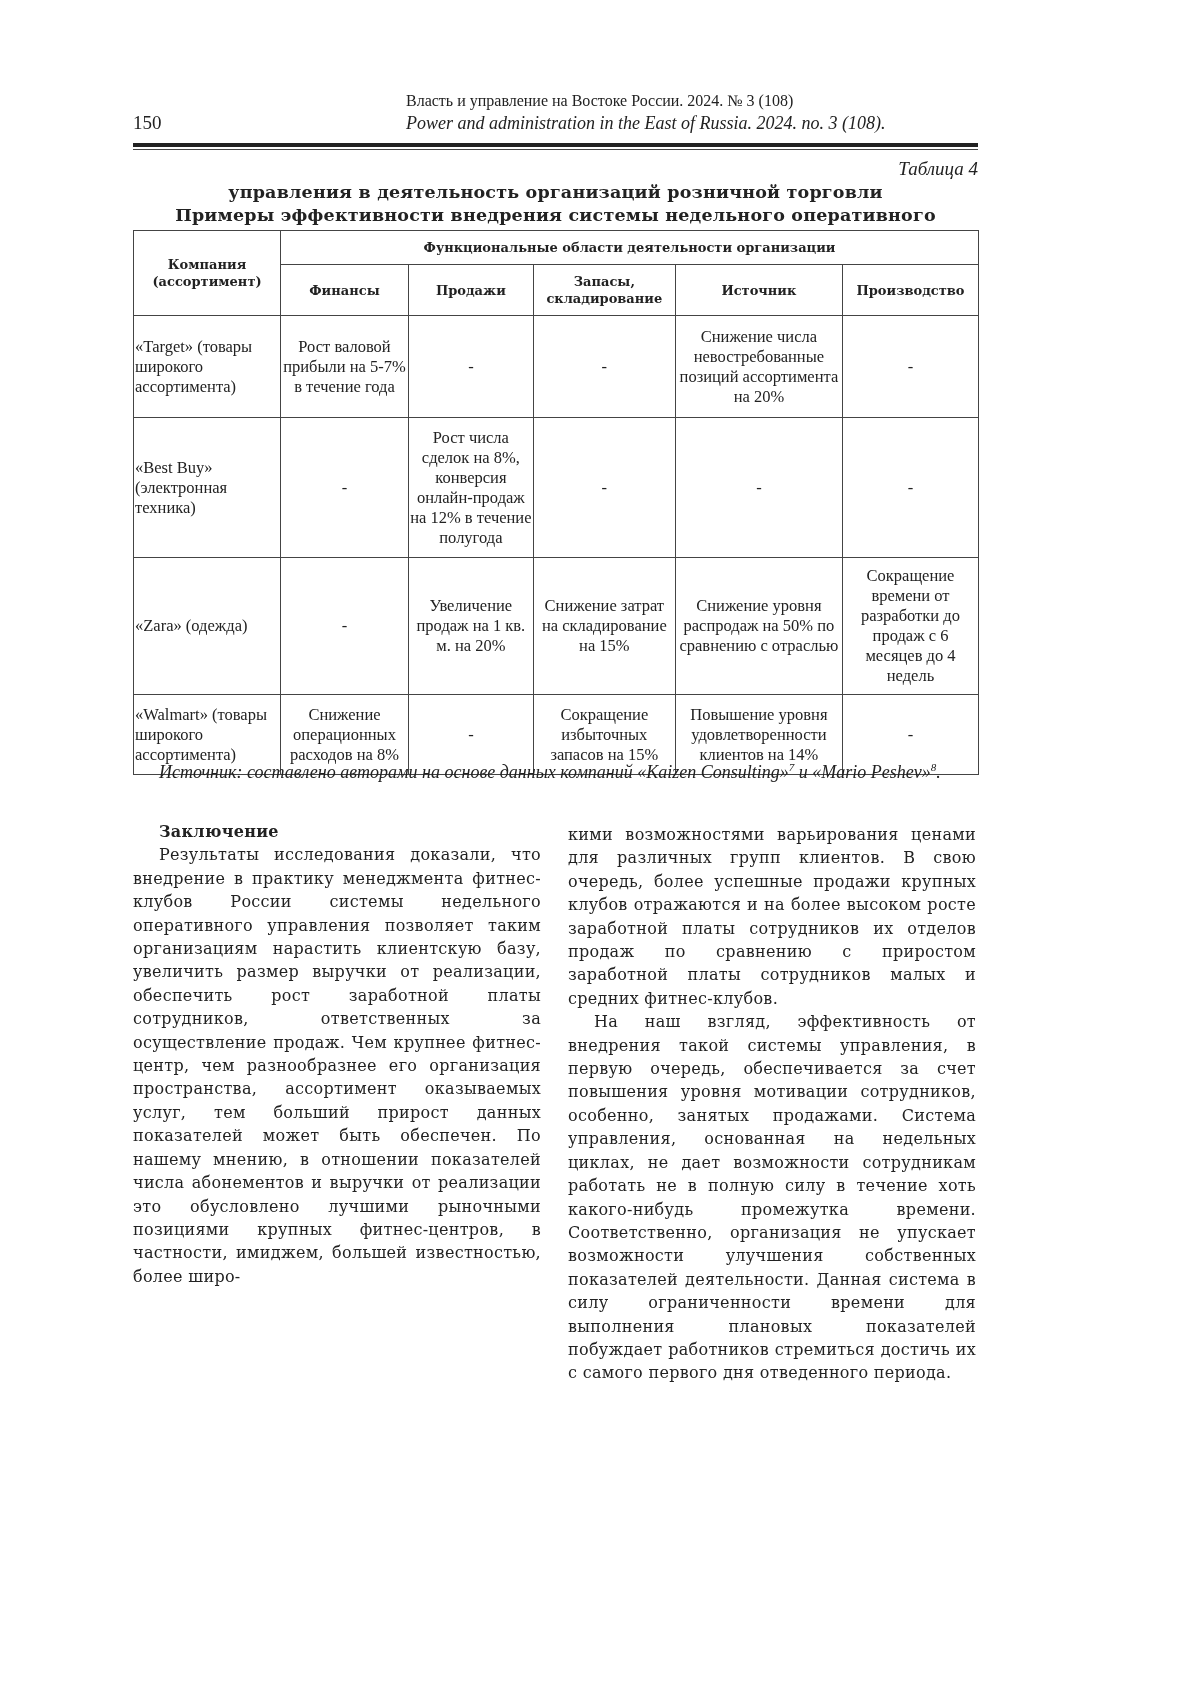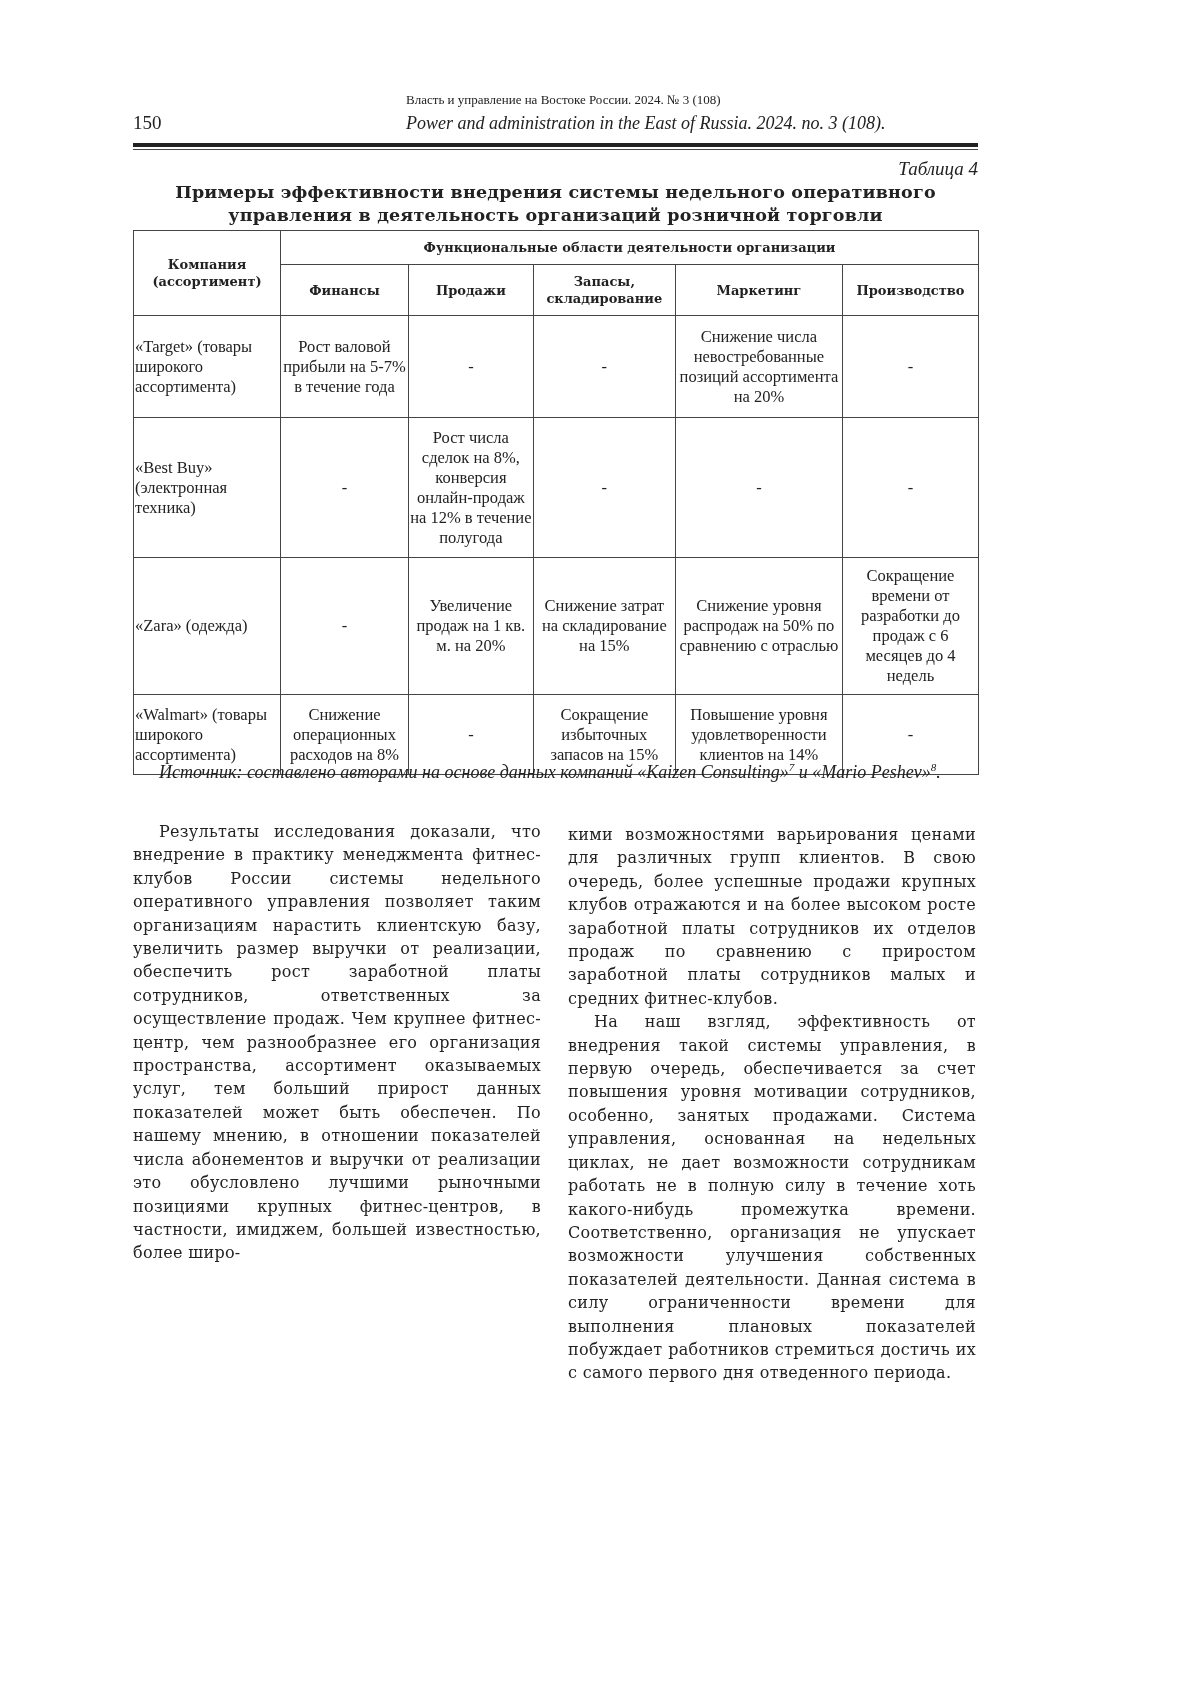--- a/index.html
+++ b/index.html
@@ -1,19 +1,19 @@
 <!DOCTYPE html>
 <html><head>
 <meta charset="utf-8">
 <style>
   html, body { margin:0; padding:0; background:#ffffff; }
   body { width:1200px; height:1697px; position:relative; overflow:hidden; color:#222; font-family:"DejaVu Serif", serif; }
   .abs { position:absolute; }
   .page-number { left:133px; top:112px; font-family:"Liberation Serif", serif; font-size:19px; }
-  .journal-ru { left:406px; top:92px; font-family:"Liberation Serif", serif; font-size:13px; white-space:nowrap; }
+  .journal-ru { left:406px; top:92px; font-family:"Liberation Serif", serif; font-size:16px; white-space:nowrap; }
   .journal-en { left:406px; top:113px; font-family:"Liberation Serif", serif; font-size:18px; font-style:italic; white-space:nowrap; }
   .rule-thick { left:133px; top:143px; width:845px; height:4px; background:#222; }
   .rule-thin { left:133px; top:149px; width:845px; height:1px; background:#444; }
   .table-label { right:222px; top:158px; font-family:"Liberation Serif", serif; font-style:italic; font-size:19px; }
   .table-title { left:133px; top:181px; width:845px; text-align:center; font-family:"DejaVu Serif", serif; font-weight:bold; font-size:17.5px; line-height:23px; letter-spacing:0.2px; }
   table.data-table { position:absolute; left:133px; top:230px; width:846px; border-collapse:collapse; font-family:"Liberation Serif", serif; font-size:16.5px; line-height:20px; }
   table.data-table td, table.data-table th { border:1.5px solid #444; padding:8px 1px; text-align:center; vertical-align:middle; }
   table.data-table th { font-family:"DejaVu Serif", serif; font-weight:bold; font-size:13px; line-height:17px; }
   table.data-table td.company { text-align:left; padding-left:1px;margin-left:44px; }
   .c0 { width:146px; } .c1 { width:127px; } .c2 { width:124px; } .c3 { width:141px; } .c4 { width:166px; } .c5 { width:135px; }
@@ -30,43 +30,43 @@
 <body>
 
 <div class="abs page-number">150</div>
 <div class="abs journal-ru">Власть и управление на Востоке России. 2024. № 3 (108)</div>
 <div class="abs journal-en">Power and administration in the East of Russia. 2024. no. 3 (108).</div>
 <div class="abs rule-thick"></div>
 <div class="abs rule-thin"></div>
 
 <div class="abs table-label">Таблица 4</div>
 <div class="abs table-title">
+  <div>управления в деятельность организаций розничной торговли</div>
   <div>Примеры эффективности внедрения системы недельного оперативного</div>
-  <div>управления в деятельность организаций розничной торговли</div>
 </div>
 
 <table class="data-table">
   <colgroup>
     <col class="c0">
       <col class="c1">
       <col class="c2">
       <col class="c3">
       <col class="c4">
       <col class="c5">
   </colgroup>
   <thead>
     <tr style="height:25px;">
       <th rowspan="2">Компания (ассортимент)</th>
       <th colspan="5">Функциональные области деятельности организации</th>
     </tr>
     <tr style="height:47px;">
       <th>Финансы</th>
       <th>Продажи</th>
       <th>Запасы, складирование</th>
-      <th>Маркетинг</th>
+      <th>Источник</th>
       <th>Производство</th>
     </tr>
   </thead>
   <tbody>
     <tr style="height:102px;">
       <td class="company">«Target» (товары широкого ассортимента)</td>
       <td>Рост валовой прибыли на 5-7% в течение года</td>
       <td>-</td>
       <td>-</td>
       <td>Снижение числа невостребованные позиций ассортимента на 20%</td>
@@ -95,19 +95,20 @@
       <td>Сокращение избыточных запасов на 15%</td>
       <td>Повышение уровня удовлетворенности клиентов на 14%</td>
       <td>-</td>
     </tr>
   </tbody>
 </table>
 
 <div class="abs source"><span>Источник: составлено авторами на основе данных компаний «Kaizen Consulting»</span><sup>7</sup><span> и «Mario Peshev»</span><sup>8</sup><span>.</span></div>
 
 <div class="col col-left">
+  <h3>Заключение</h3>
   <p>Результаты исследования доказали, что внедрение в практику менеджмента фитнес-клубов России системы недельного оперативного управления позволяет таким организациям нарастить клиентскую базу, увеличить размер выручки от реализации, обеспечить рост заработной платы сотрудников, ответственных за осуществление продаж. Чем крупнее фитнес-центр, чем разнообразнее его организация пространства, ассортимент оказываемых услуг, тем больший прирост данных показателей может быть обеспечен. По нашему мнению, в отношении показателей числа абонементов и выручки от реализации это обусловлено лучшими рыночными позициями крупных фитнес-центров, в частности, имиджем, большей известностью, более широ-</p>
 </div>
 
 <div class="col col-right">
   <p class="noindent">кими возможностями варьирования ценами для различных групп клиентов. В свою очередь, более успешные продажи крупных клубов отражаются и на более высоком росте заработной платы сотрудников их отделов продаж по сравнению с приростом заработной платы сотрудников малых и средних фитнес-клубов.</p>
   <p>На наш взгляд, эффективность от внедрения такой системы управления, в первую очередь, обеспечивается за счет повышения уровня мотивации сотрудников, особенно, занятых продажами. Система управления, основанная на недельных циклах, не дает возможности сотрудникам работать не в полную силу в течение хоть какого-нибудь промежутка времени. Соответственно, организация не упускает возможности улучшения собственных показателей деятельности. Данная система в силу ограниченности времени для выполнения плановых показателей побуждает работников стремиться достичь их с самого первого дня отведенного периода.</p>
 </div>
 
 </body></html>

